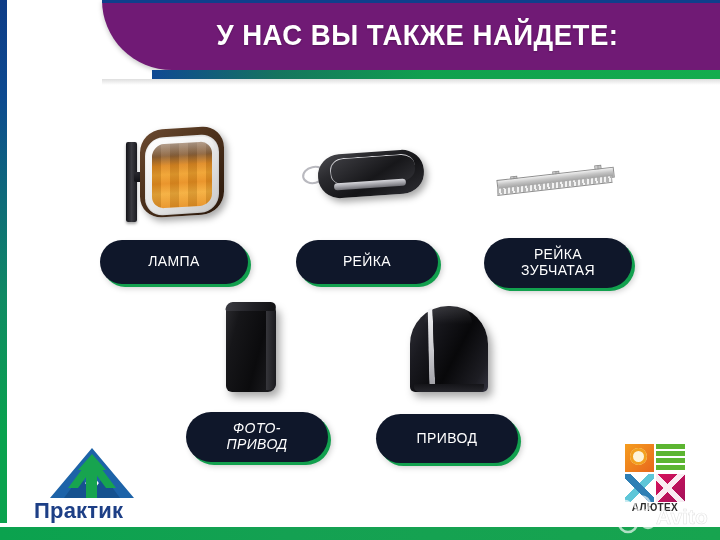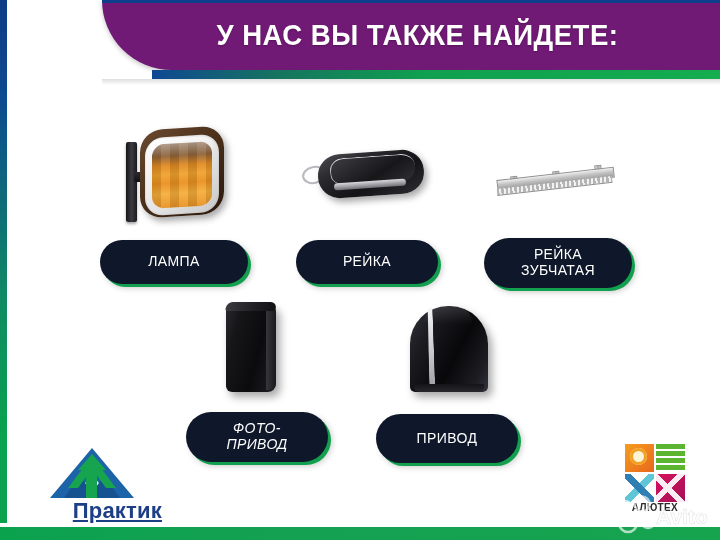--- a/index.html
+++ b/index.html
@@ -221,24 +221,23 @@
   }
   .drive-foot{
     position:absolute;left:6px;top:84px;width:70px;height:8px;
     background:linear-gradient(to bottom,#141418,#27272d);
     border-radius:0 0 5px 5px;
   }
   
   .praktik{position:absolute;left:34px;top:448px;width:128px;height:82px;}
   .praktik-mark{position:absolute;left:16px;top:0;width:84px;height:50px;}
   .praktik-name{
-    position:absolute;left:0;top:50px;width:128px;text-align:right;
+    position:absolute;left:0;top:50px;width:128px;text-align:left;
     color:#1d3f86;font-weight:bold;font-size:22px;letter-spacing:.2px;
     font-family:"Liberation Sans",sans-serif;
-    text-decoration:underline;
   }
   .alutech{position:absolute;left:617px;top:444px;width:76px;height:76px;}
   .alu-grid{
     position:absolute;left:8px;top:0;width:60px;height:58px;
     display:grid;grid-template-columns:1fr 1fr;grid-template-rows:1fr 1fr;gap:2px;
   }
   .alu-cell{position:relative;overflow:hidden;}
   .alu-o{background:linear-gradient(135deg,#f59d1f,#e8671c);}
   .alu-o::after{
     content:"";position:absolute;left:5px;top:4px;width:17px;height:17px;

